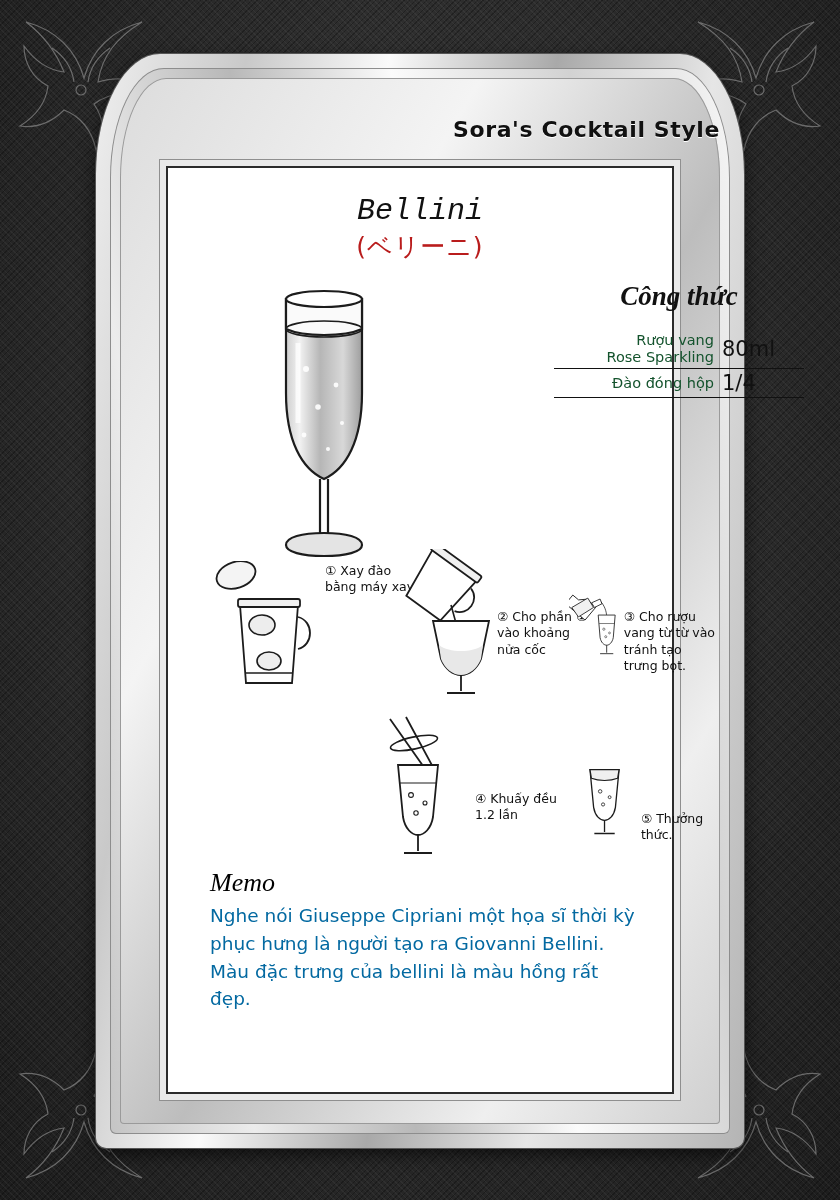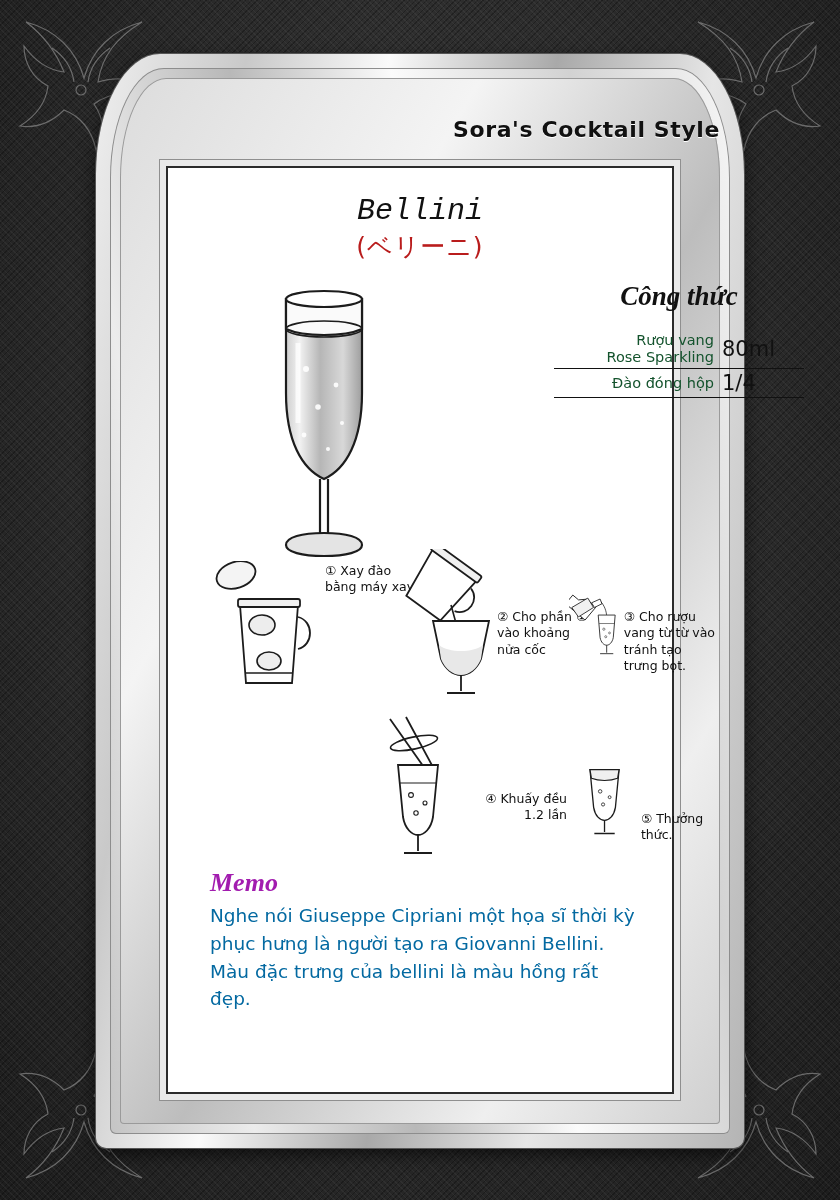--- a/index.html
+++ b/index.html
@@ -103,22 +103,22 @@
   .step{position:absolute;display:flex;align-items:flex-start;}
   .step-text{
     font-family:"DejaVu Sans",sans-serif;font-size:12.5px;color:#111;
     line-height:1.32;max-width:92px;margin-left:3px;padding-top:2px;
   }
   .step-num{font-size:12.5px;}
 
   
   #memo{position:absolute;left:42px;right:36px;top:700px;}
   #memo-title{
-    font-family:"Liberation Serif",serif;font-style:italic;font-weight:bold;
-    font-size:26px;color:#a21caf;margin-bottom:4px;
+    font-family:"Liberation Serif",serif;font-style:italic;font-weight:normal;
+    font-size:26px;color:#000000;margin-bottom:4px;
   }
   #memo-body{
     font-family:"DejaVu Sans",sans-serif;font-size:18.5px;color:#0369a1;line-height:1.5;
   }
   svg{display:block;}
 </style>
 </head>
 <body>
 
 <div id="bg-texture"></div>
@@ -301,21 +301,21 @@
 
                 <path d="M36 52 L76 52 L71 104 C69 116 62 122 56 122 C50 122 43 116 41 104 Z" fill="#fff" stroke="#1c1c1c" stroke-width="1.8"></path>
                 <path d="M38 70 L74 70" stroke="#1c1c1c" stroke-width="1.2"></path>
                 <g fill="none" stroke="#1c1c1c" stroke-width="1.1">
                   <circle cx="49" cy="82" r="2.4"></circle>
                     <circle cx="63" cy="90" r="2"></circle>
                     <circle cx="54" cy="100" r="2.2"></circle>
                 </g>
                 <path d="M56 122 L56 138 M42 140 L70 140" stroke="#1c1c1c" stroke-width="1.8" fill="none"></path>
               </svg>
-              <div class="step-text" style="padding-top:78px;text-align:right;">
+              <div class="step-text" style="padding-top:78px;">
                 <span class="step-num">④</span>
                 <span>Khuấy đều 1.2 lần</span>
               </div>
             </div>
 
             <div class="step" style="left:380px;top:172px;">
               <svg width="88" height="120" viewBox="0 0 88 120">
                 <path d="M22 14 L62 14 L57 66 C55 78 48 84 42 84 C36 84 29 78 27 66 Z" fill="#fff" stroke="#1c1c1c" stroke-width="1.8"></path>
                 <path d="M22 14 L62 14 L60 26 C50 30 34 30 24 26 Z" fill="#f0f0f0" stroke="#1c1c1c" stroke-width="1.6"></path>
                 <g fill="none" stroke="#1c1c1c" stroke-width="1.1">

